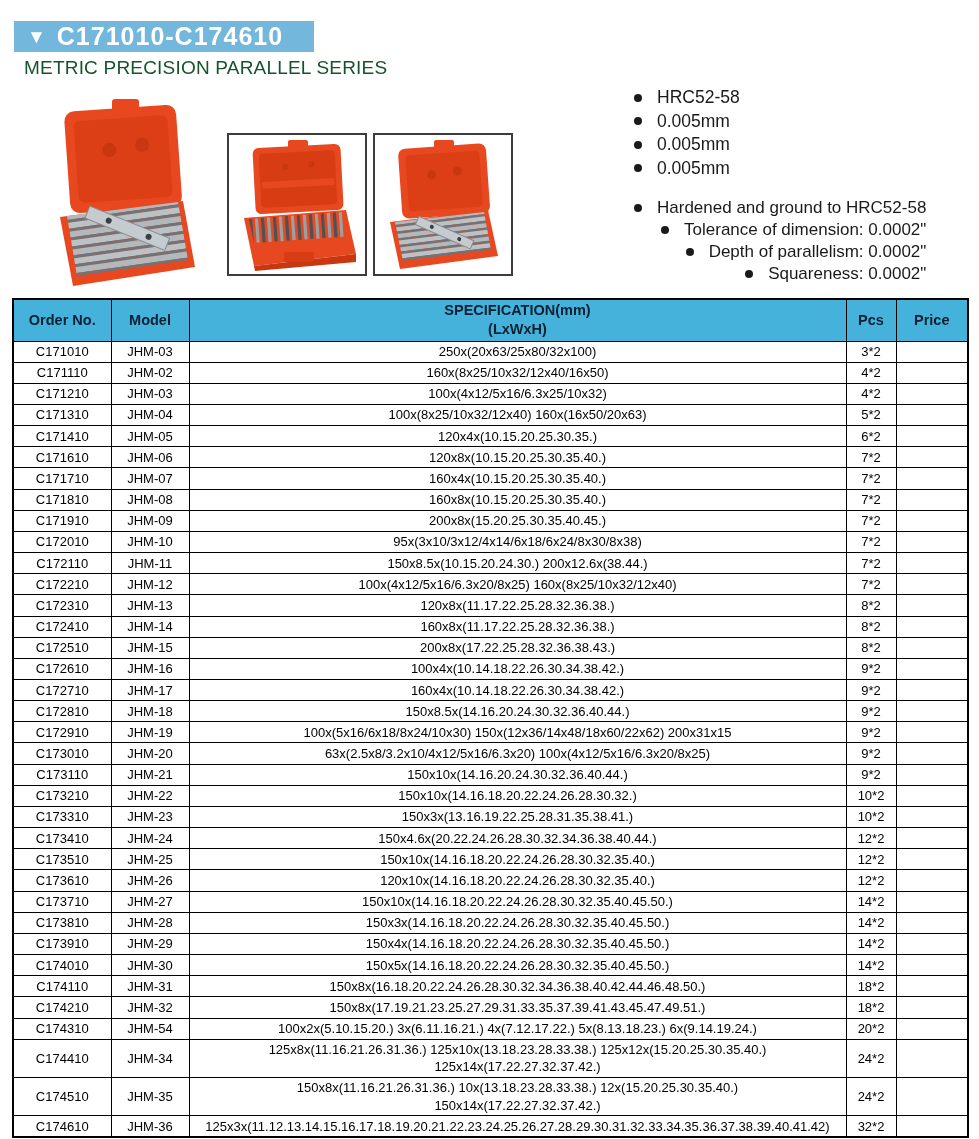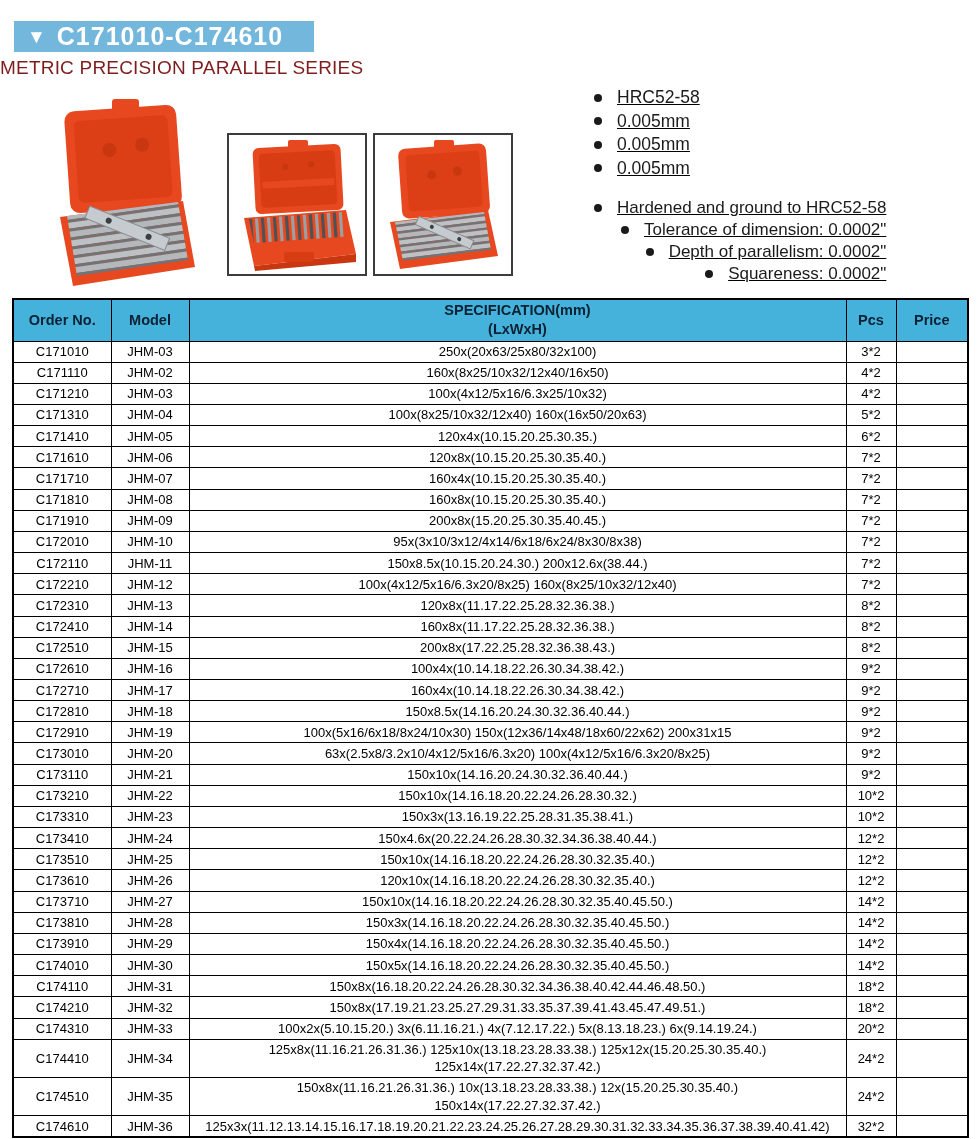--- a/index.html
+++ b/index.html
@@ -9,31 +9,31 @@
     color:#000;
   }
   .banner {
     position:absolute; left:14px; top:21px; width:300px; height:31px;
     background:#74b7dd; color:#fff; display:flex; align-items:center;
     box-sizing:border-box; padding-left:13px;
     font-size:25px; font-weight:bold; letter-spacing:1px;
   }
   .banner .tri { font-size:19px; margin-right:10px; line-height:1; }
   .subtitle {
-    position:absolute; left:0; top:57px;
-    font-size:19px; color:#7f1d1d; letter-spacing:0.2px;
+    position:absolute; left:24px; top:57px;
+    font-size:19px; color:#14532d; letter-spacing:0.2px;
   }
   .photo1 { position:absolute; left:50px; top:97px; }
   .photo-frame { position:absolute; top:133px; width:140px; height:143px;
     border:2px solid #3c3c3c; box-sizing:border-box; background:#fff;
     display:flex; align-items:center; justify-content:center; }
   .photo-frame.f2 { left:227px; }
   .photo-frame.f3 { left:373px; }
 
-  .bullets { position:absolute; left:594px;text-decoration:underline; }
+  .bullets { position:absolute; left:634px; }
   .bullets.g1 { top:86px; }
   .bullets.g2 { top:197px; }
   .bullet { display:flex; align-items:center; font-size:17.5px; color:#1a1a1a; }
   .bullets.g1 .bullet { height:23.5px; }
   .bullets.g2 .bullet { height:22px; font-size:17px;justify-content:flex-end; }
   .dot { width:8px; height:8px; background:#1a1a1a; border-radius:50%; margin-right:15px; flex:none; }
 
   table.spec-table {
     position:absolute; left:12px; top:298px; width:955px;
     border-collapse:collapse; table-layout:fixed;
@@ -458,21 +458,21 @@
       </tr>
       <tr>
         <td>C174210</td>
         <td>JHM-32</td>
         <td>150x8x(17.19.21.23.25.27.29.31.33.35.37.39.41.43.45.47.49.51.)</td>
         <td>18*2</td>
         <td></td>
       </tr>
       <tr>
         <td>C174310</td>
-        <td>JHM-33</td>
+        <td>JHM-54</td>
         <td>100x2x(5.10.15.20.)  3x(6.11.16.21.)  4x(7.12.17.22.)  5x(8.13.18.23.)  6x(9.14.19.24.)</td>
         <td>20*2</td>
         <td></td>
       </tr>
       <tr>
         <td>C174410</td>
         <td>JHM-34</td>
         <td>125x8x(11.16.21.26.31.36.) 125x10x(13.18.23.28.33.38.)  125x12x(15.20.25.30.35.40.)
 125x14x(17.22.27.32.37.42.)</td>
         <td>24*2</td>

